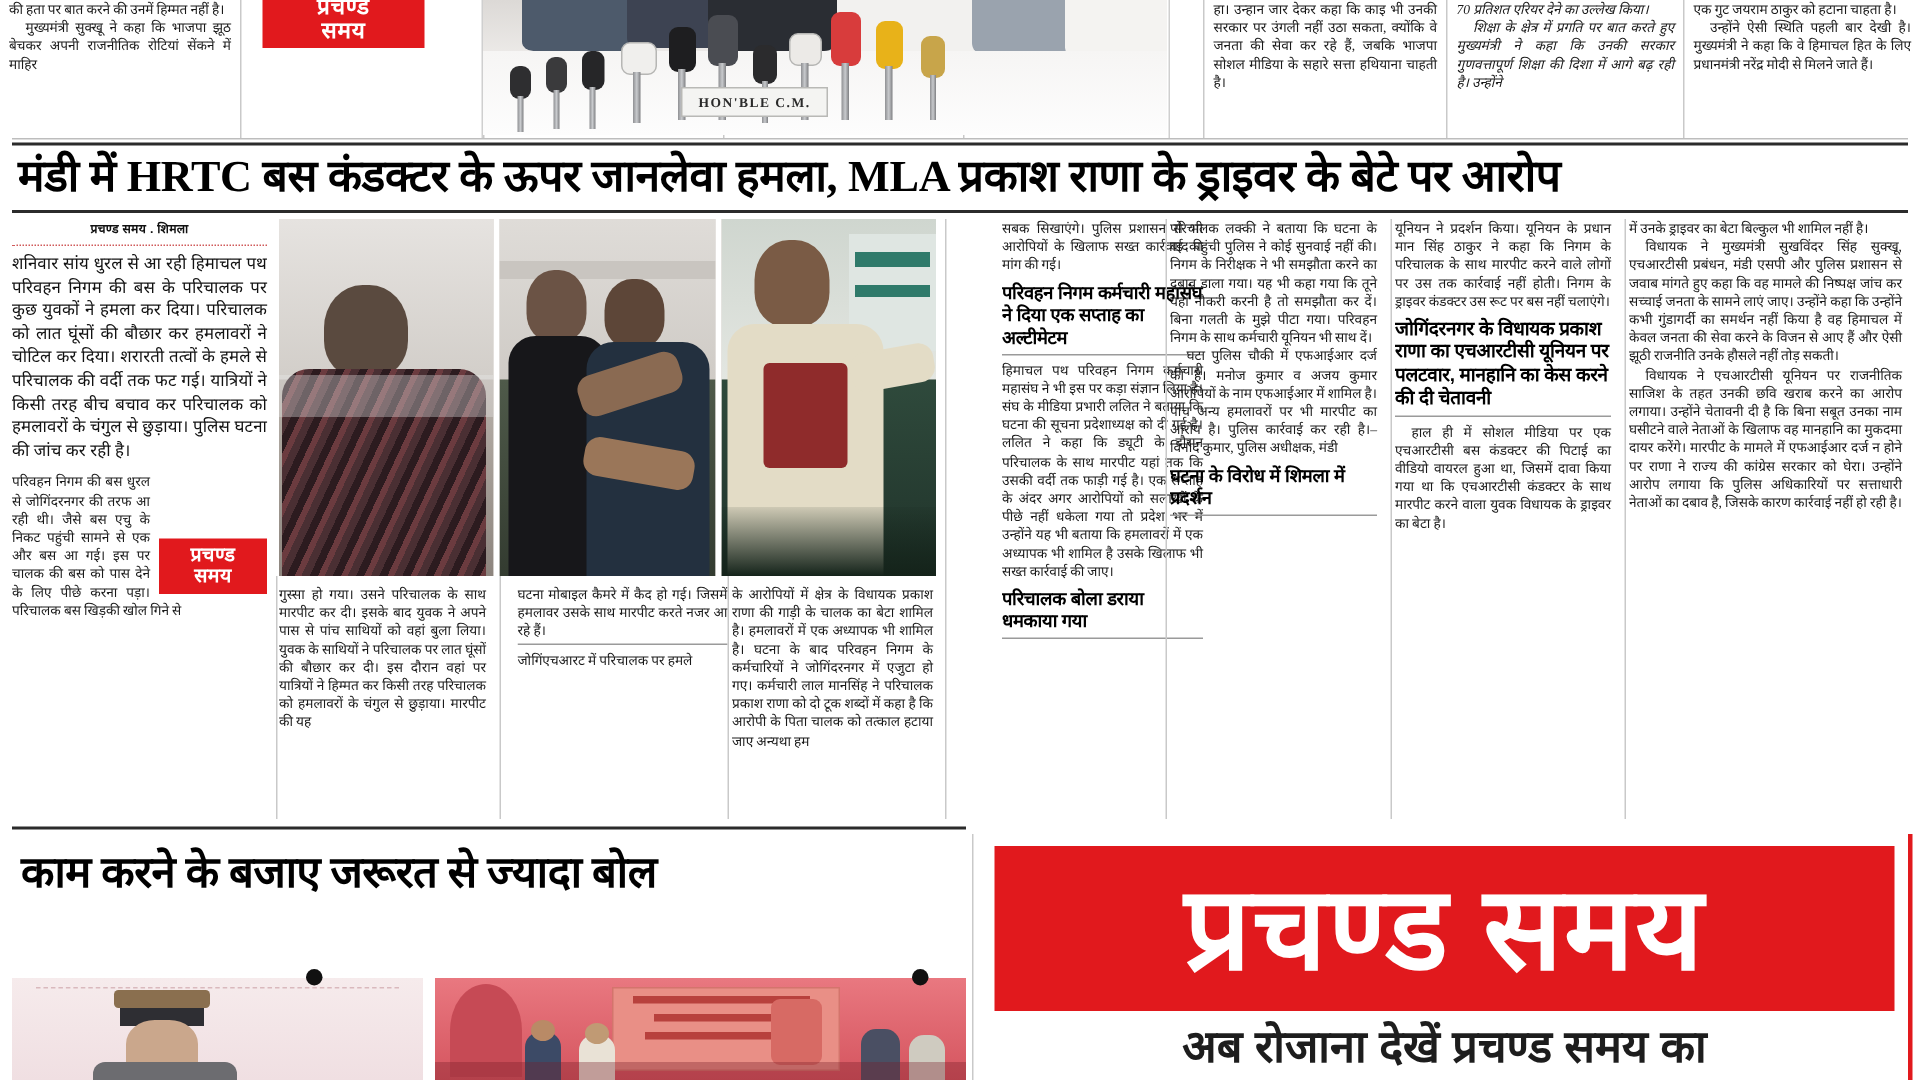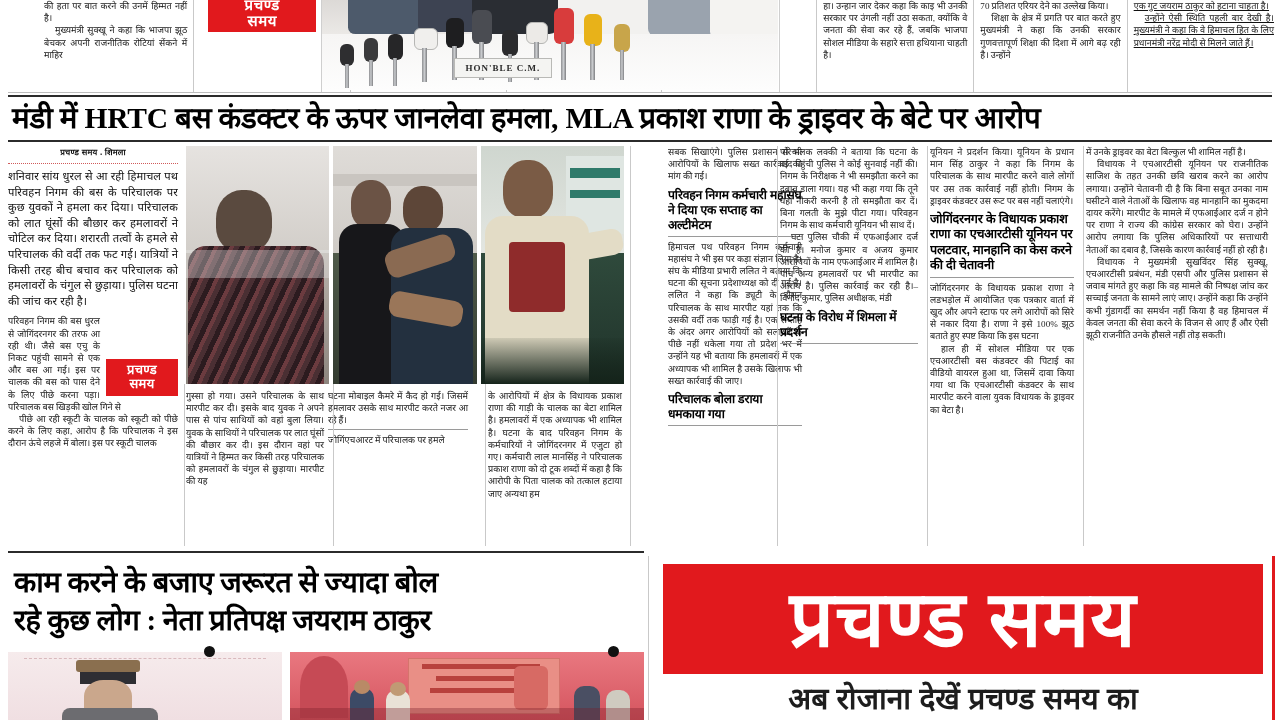--- a/index.html
+++ b/index.html
@@ -15,21 +15,21 @@
   .col-text{
     font-size:9.1px;line-height:12.2px;text-align:justify;
     font-family:"Liberation Serif",serif;color:#1a1a1a;
     hyphens:none;word-spacing:-0.2px;
   }
   .col-text p{margin:0 0 0 0;text-indent:11px;}
   .col-text p.first{text-indent:0;}
 
   
   .top-strip{position:absolute;left:0;top:0;width:1280px;height:92px;overflow:hidden;}
-  .top-cols{display:flex;height:92px;margin-left:38px;}
+  .top-cols{display:flex;height:92px;}
   .tc{padding:0 6px;box-sizing:border-box;position:relative;overflow:hidden;}
   .tc + .tc{border-left:1px solid #c9c9c9;}
 
   .logo-badge{
     background:#e1191d;color:#fff;display:inline-block;
     padding:3px 7px 4px 7px;text-align:center;line-height:1.0;
     font-family:"Liberation Sans",sans-serif;font-weight:bold;
     letter-spacing:.5px;
   }
   .logo-badge .l1{display:block;font-size:15px;}
@@ -173,28 +173,28 @@
       </div>
       <div class="tc" style="width:160px;"></div>
       <div class="tc" style="width:160px;"></div>
 
       <div class="tc" style="width:162px;">
         <div class="col-text">
           <p class="first">हा। उन्हान जार देकर कहा कि काइ भी उनकी सरकार पर उंगली नहीं उठा सकता, क्योंकि वे जनता की सेवा कर रहे हैं, जबकि भाजपा सोशल मीडिया के सहारे सत्ता हथियाना चाहती है।</p>
         </div>
       </div>
 
-      <div class="tc" style="width:158px;">
+      <div class="tc" style="width:158px;font-style:italic;">
         <div class="col-text">
           <p class="first">70 प्रतिशत एरियर देने का उल्लेख किया।</p>
           <p>शिक्षा के क्षेत्र में प्रगति पर बात करते हुए मुख्यमंत्री ने कहा कि उनकी सरकार गुणवत्तापूर्ण शिक्षा की दिशा में आगे बढ़ रही है। उन्होंने</p>
         </div>
       </div>
 
-      <div class="tc" style="width:158px;text-decoration:underline;">
+      <div class="tc" style="width:158px;">
         <div class="col-text">
           <p class="first">एक गुट जयराम ठाकुर को हटाना चाहता है।</p>
           <p>उन्होंने ऐसी स्थिति पहली बार देखी है। मुख्यमंत्री ने कहा कि वे हिमाचल हित के लिए प्रधानमंत्री नरेंद्र मोदी से मिलने जाते हैं।</p>
         </div>
       </div>
     </div>
 
     <div class="top-photo">
       <div class="presser">
         <div class="wall"></div>
@@ -274,21 +274,20 @@
     <div class="mcol" style="left:8px;width:176px;height:400px;padding:0 6px 0 0;">
       <div class="byline">प्रचण्ड समय . शिमला</div>
       <div class="dotrule"></div>
       <div class="lead">शनिवार सांय धुरल से आ रही हिमाचल पथ परिवहन निगम की बस के परिचालक पर कुछ युवकों ने हमला कर दिया। परिचालक को लात घूंसों की बौछार कर हमलावरों ने चोटिल कर दिया। शरारती तत्वों के हमले से परिचालक की वर्दी तक फट गई। यात्रियों ने किसी तरह बीच बचाव कर परिचालक को हमलावरों के चंगुल से छुड़ाया। पुलिस घटना की जांच कर रही है।</div>
       <div class="col-text" style="margin-top:6px;">
         <div class="float-right-badge mini-badge" style="margin-top:44px;">
           <span>प्रचण्ड</span>
           <span>समय</span>
         </div>
         <p class="first">परिवहन निगम की बस धुरल से जोगिंदरनगर की तरफ आ रही थी। जैसे बस एचु के निकट पहुंची सामने से एक और बस आ गई। इस पर चालक की बस को पास देने के लिए पीछे करना पड़ा। परिचालक बस खिड़की खोल गिने से</p>
-        <p>पीछे आ रही स्कूटी के चालक को स्कूटी को पीछे करने के लिए कहा, आरोप है कि परिचालक ने इस दौरान ऊंचे लहजे में बोला। इस पर स्कूटी चालक</p>
       </div>
     </div>
 
     <div class="triptych">
       <div class="ph">
         <div class="sky" style="background:linear-gradient(180deg,#e6e3e0,#d2cec9);"></div>
         <div class="ground" style="background:linear-gradient(180deg,#b9b2ab,#8d857e);"></div>
         <div class="head" style="left:30px;top:44px;width:56px;height:62px;background:#5a4a3f;"></div>
         <div class="torso" style="left:2px;top:100px;width:136px;height:138px;background:repeating-linear-gradient(115deg,#4a2f33 0 5px,#2c1b1f 5px 10px,#6b3b3f 10px 14px);"></div>
         <div style="position:absolute;left:0;right:0;top:104px;height:28px;background:rgba(235,235,235,.35);"></div>
@@ -317,21 +316,21 @@
         <div style="position:absolute;left:0;right:0;bottom:0;height:46px;background:linear-gradient(180deg,rgba(20,35,26,.1),#14231a);"></div>
       </div>
     </div>
 
     <div class="mcol" style="left:186px;top:244px;width:144px;height:156px;padding:0 6px 0 0;">
       <div class="col-text">
         <p class="first">गुस्सा हो गया। उसने परिचालक के साथ मारपीट कर दी। इसके बाद युवक ने अपने पास से पांच साथियों को वहां बुला लिया। युवक के साथियों ने परिचालक पर लात घूंसों की बौछार कर दी। इस दौरान वहां पर यात्रियों ने हिम्मत कर किसी तरह परिचालक को हमलावरों के चंगुल से छुड़ाया। मारपीट की यह</p>
       </div>
     </div>
 
-    <div class="mcol" style="left:328px;top:244px;width:146px;height:156px;padding:0 6px 0 0;">
+    <div class="mcol" style="left:345px;top:244px;width:146px;height:156px;padding:0 6px 0 0;">
       <div class="col-text">
         <p class="first">घटना मोबाइल कैमरे में कैद हो गई। जिसमें हमलावर उसके साथ मारपीट करते नजर आ रहे हैं।</p>
       </div>
       <div class="subhead-rule"></div>
       <div class="col-text">
         <p class="first">जोगिंएचआरट में परिचालक पर हमले</p>
       </div>
     </div>
 
     <div class="mcol" style="left:488px;top:244px;width:140px;height:156px;padding:0 6px 0 0;">
@@ -362,47 +361,45 @@
       <div class="subhead-rule"></div>
     </div>
 
     <div class="mcol" style="left:930px;width:150px;height:400px;padding:0 6px 0 0;">
       <div class="col-text">
         <p class="first">यूनियन ने प्रदर्शन किया। यूनियन के प्रधान मान सिंह ठाकुर ने कहा कि निगम के परिचालक के साथ मारपीट करने वाले लोगों पर उस तक कार्रवाई नहीं होती। निगम के ड्राइवर कंडक्टर उस रूट पर बस नहीं चलाएंगे।</p>
       </div>
       <div class="subhead" style="font-size:12.6px;line-height:15.4px;">जोगिंदरनगर के विधायक प्रकाश राणा का एचआरटीसी यूनियन पर पलटवार, मानहानि का केस करने की दी चेतावनी</div>
       <div class="subhead-rule"></div>
       <div class="col-text">
-        <p class="first">जोगिंदरनगर के विधायक प्रकाश राणा ने लडभड़ोल में आयोजित एक पत्रकार वार्ता में खुद और अपने स्टाफ पर लगे आरोपों को सिरे से नकार दिया है। राणा ने इसे 100% झूठ बताते हुए स्पष्ट किया कि इस घटना</p>
         <p>हाल ही में सोशल मीडिया पर एक एचआरटीसी बस कंडक्टर की पिटाई का वीडियो वायरल हुआ था, जिसमें दावा किया गया था कि एचआरटीसी कंडक्टर के साथ मारपीट करने वाला युवक विधायक के ड्राइवर का बेटा है।</p>
       </div>
     </div>
 
     <div class="mcol" style="left:1086px;width:186px;height:400px;padding:0 4px 0 0;">
       <div class="col-text">
         <p class="first">में उनके ड्राइवर का बेटा बिल्कुल भी शामिल नहीं है।</p>
+        <p>विधायक ने मुख्यमंत्री सुखविंदर सिंह सुक्खू, एचआरटीसी प्रबंधन, मंडी एसपी और पुलिस प्रशासन से जवाब मांगते हुए कहा कि वह मामले की निष्पक्ष जांच कर सच्चाई जनता के सामने लाएं जाए। उन्होंने कहा कि उन्होंने कभी गुंडागर्दी का समर्थन नहीं किया है वह हिमाचल में केवल जनता की सेवा करने के विजन से आए हैं और ऐसी झूठी राजनीति उनके हौसले नहीं तोड़ सकती।</p>
         <p>विधायक ने एचआरटीसी यूनियन पर राजनीतिक साजिश के तहत उनकी छवि खराब करने का आरोप लगाया। उन्होंने चेतावनी दी है कि बिना सबूत उनका नाम घसीटने वाले नेताओं के खिलाफ वह मानहानि का मुकदमा दायर करेंगे। मारपीट के मामले में एफआईआर दर्ज न होने पर राणा ने राज्य की कांग्रेस सरकार को घेरा। उन्होंने आरोप लगाया कि पुलिस अधिकारियों पर सत्ताधारी नेताओं का दबाव है, जिसके कारण कार्रवाई नहीं हो रही है।</p>
-        <p>विधायक ने मुख्यमंत्री सुखविंदर सिंह सुक्खू, एचआरटीसी प्रबंधन, मंडी एसपी और पुलिस प्रशासन से जवाब मांगते हुए कहा कि वह मामले की निष्पक्ष जांच कर सच्चाई जनता के सामने लाएं जाए। उन्होंने कहा कि उन्होंने कभी गुंडागर्दी का समर्थन नहीं किया है वह हिमाचल में केवल जनता की सेवा करने के विजन से आए हैं और ऐसी झूठी राजनीति उनके हौसले नहीं तोड़ सकती।</p>
       </div>
     </div>
 
     <div style="position:absolute;left:184px;top:238px;width:1px;height:162px;background:#c9c9c9;"></div>
     <div style="position:absolute;left:333px;top:238px;width:1px;height:162px;background:#c9c9c9;"></div>
     <div style="position:absolute;left:485px;top:238px;width:1px;height:162px;background:#c9c9c9;"></div>
     <div style="position:absolute;left:630px;top:0;width:1px;height:400px;background:#c9c9c9;"></div>
     <div style="position:absolute;left:777px;top:0;width:1px;height:400px;background:#c9c9c9;"></div>
     <div style="position:absolute;left:927px;top:0;width:1px;height:400px;background:#c9c9c9;"></div>
     <div style="position:absolute;left:1083px;top:0;width:1px;height:400px;background:#c9c9c9;"></div>
   </div>
 
   <div class="rule-h" style="left:8px;top:551px;width:636px;height:2px;"></div>
 
   <div class="bot-head">
     <div>काम करने के बजाए जरूरत से ज्यादा बोल</div>
-    <div>रहे कुछ लोग : नेता प्रतिपक्ष जयराम ठाकुर</div>
   </div>
 
   <div class="bot-photos">
     <div class="bp bp1">
       <div style="position:absolute;inset:0;background:linear-gradient(180deg,#f6ebec,#f0dfe2);"></div>
       <div style="position:absolute;left:16px;top:6px;right:16px;height:10px;border-top:1px dashed #d9b9bd;"></div>
       <div style="position:absolute;left:72px;top:10px;width:56px;height:22px;background:#2e2e33;border-radius:4px 4px 0 0;"></div>
       <div style="position:absolute;left:68px;top:8px;width:64px;height:12px;background:#8a6f4f;border-radius:3px;"></div>
       <div style="position:absolute;left:76px;top:28px;width:48px;height:40px;background:#caa78c;border-radius:40% 40% 25% 25%;"></div>
       <div style="position:absolute;left:54px;top:56px;width:96px;height:14px;background:#6c6c70;border-radius:8px 8px 0 0;"></div>

